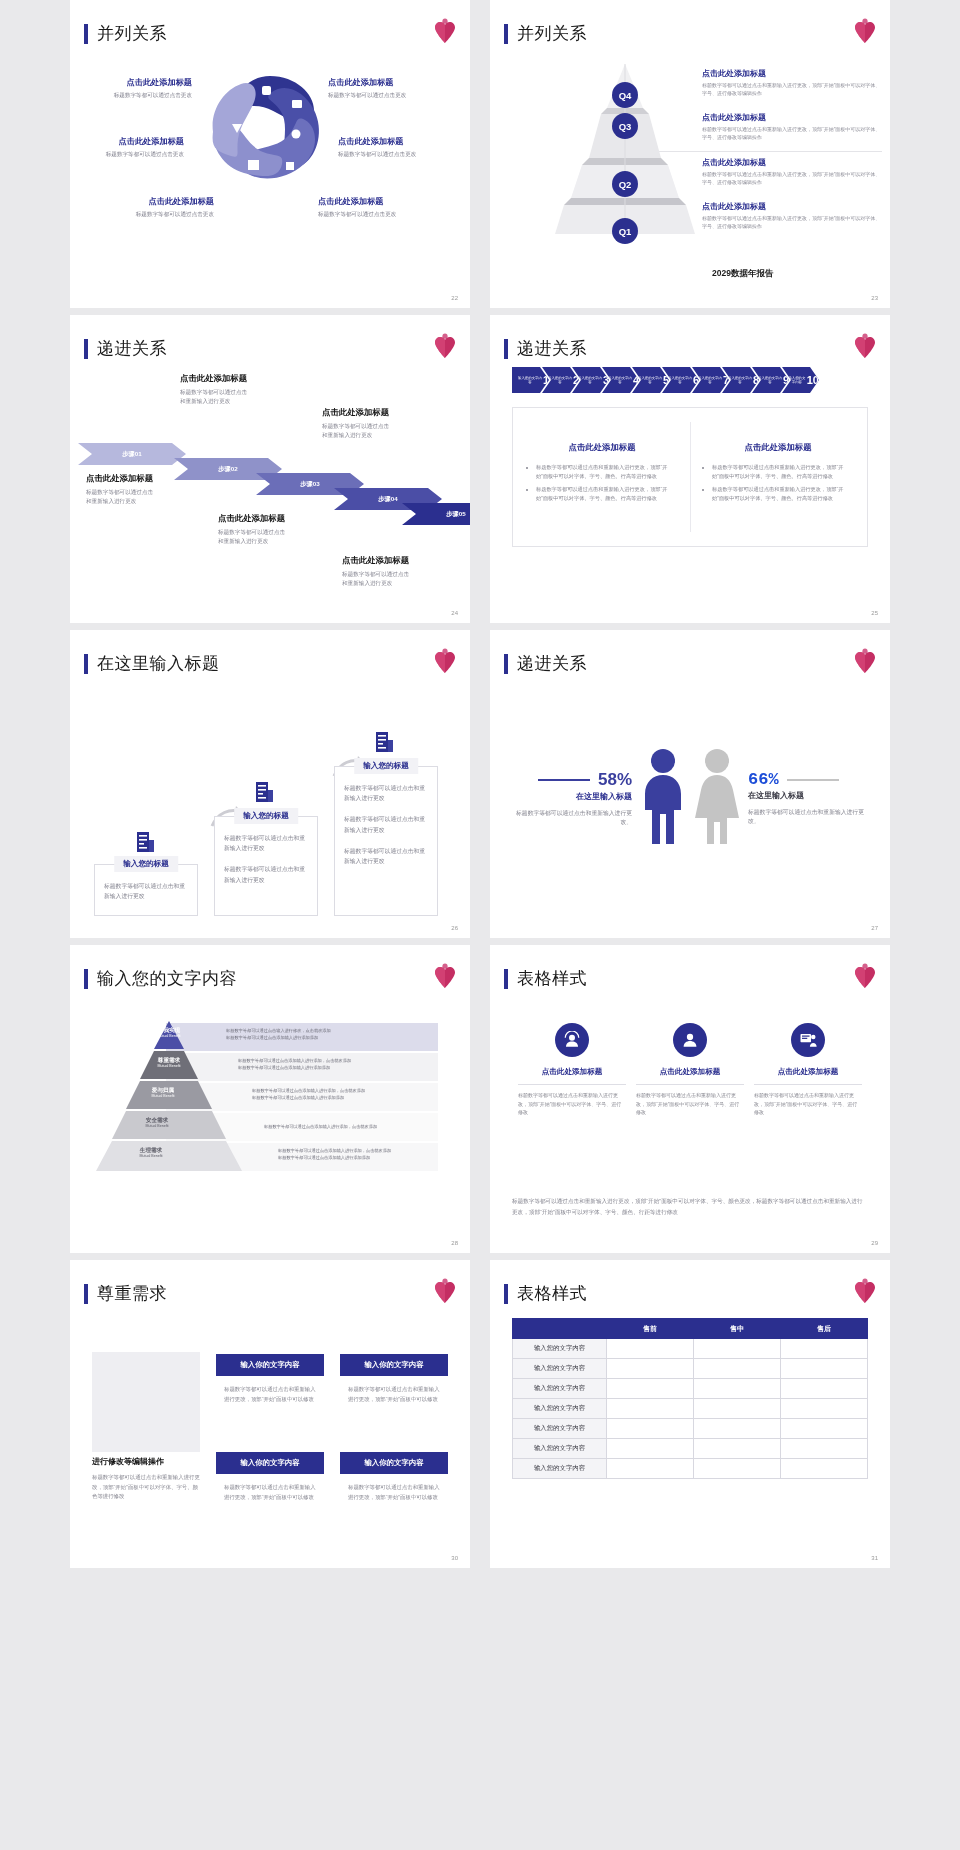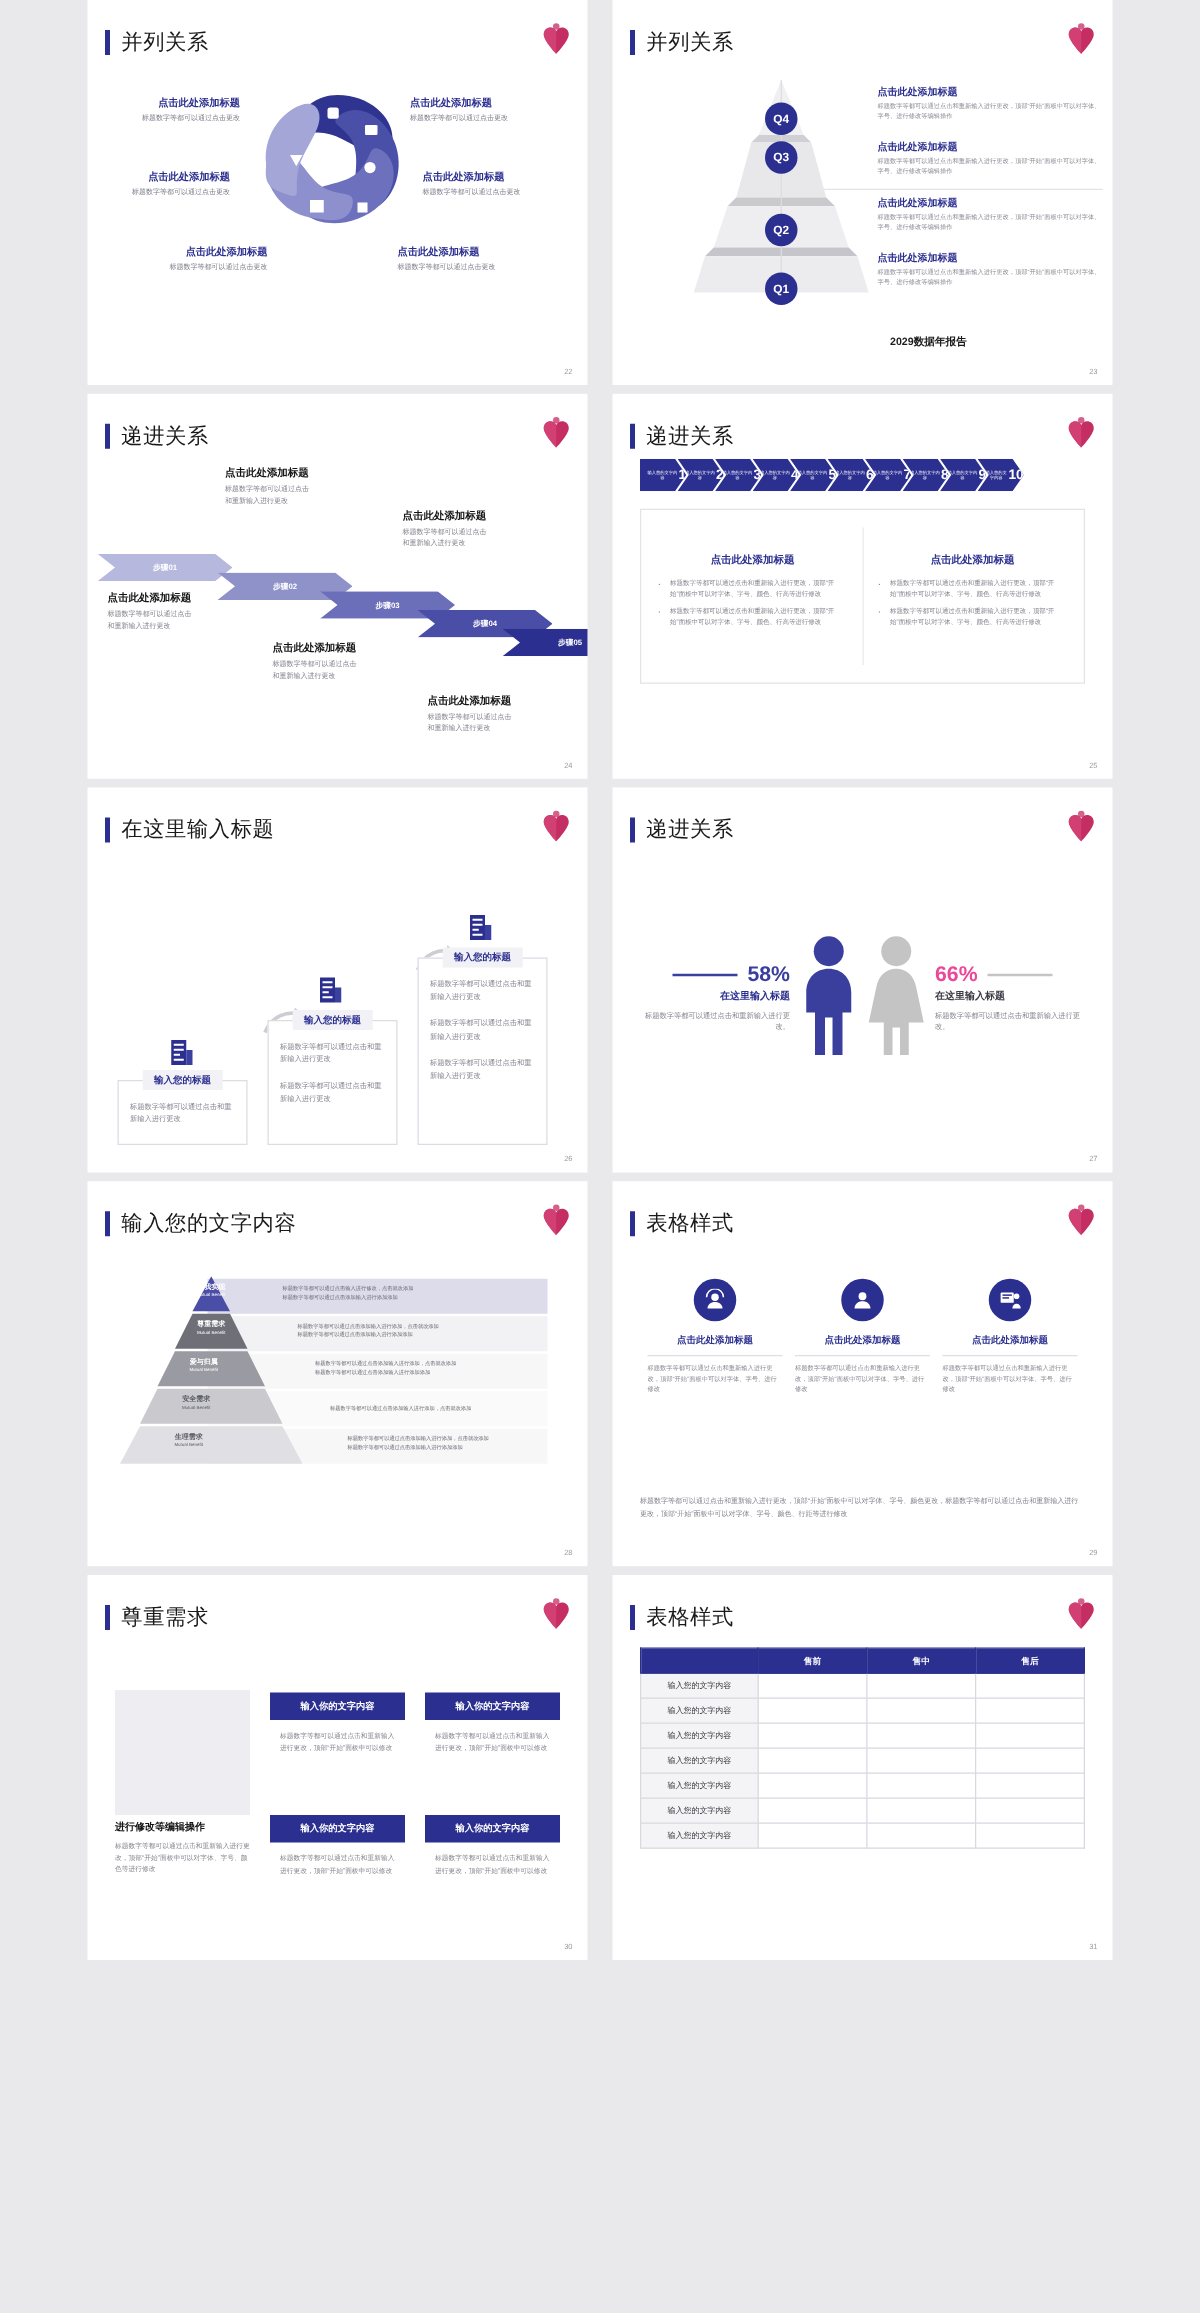--- a/index.html
+++ b/index.html
@@ -432,21 +432,21 @@
     <div class="g27" style="left:24px; top:140px; width:118px; text-align:right;">
       <div style="display:flex; align-items:center; justify-content:flex-end;">
         <div style="width:52px; height:2px; background:#3a3f9e; margin-right:8px;"></div>
         <div class="pct" style="color:#3a3f9e;">58%</div>
       </div>
       <div class="sub">在这里输入标题</div>
       <div class="d" style="text-align:right;">标题数字等都可以通过点击和重新输入进行更改。</div>
     </div>
     <div class="g27" style="left:258px; top:140px; width:120px;">
       <div style="display:flex; align-items:center;">
-        <div class="pct" style="color:#ec4899;">66%</div>
+        <div class="pct" style="color:#1d4ed8;font-family:Liberation Mono, monospace;">66%</div>
         <div style="width:52px; height:2px; background:#c4c4c4; margin-left:8px;"></div>
       </div>
       <div class="sub" style="color:#3a3a45;">在这里输入标题</div>
       <div class="d">标题数字等都可以通过点击和重新输入进行更改。</div>
     </div>
     <div class="pg">27</div>
   </div>
 
   <div class="slide">
     <div class="s-head">

